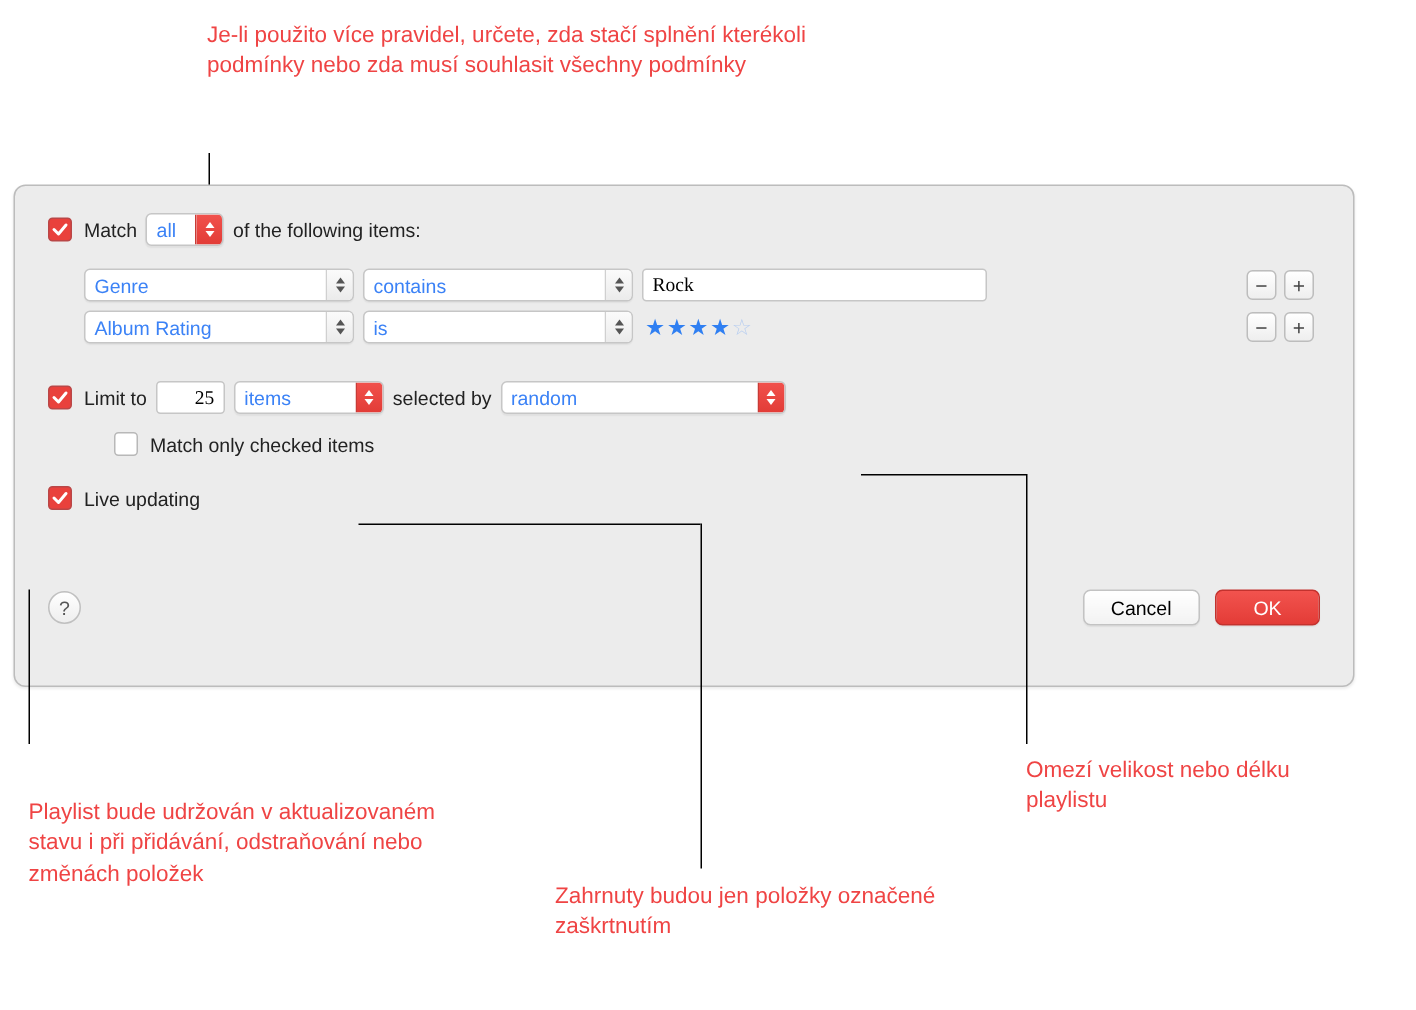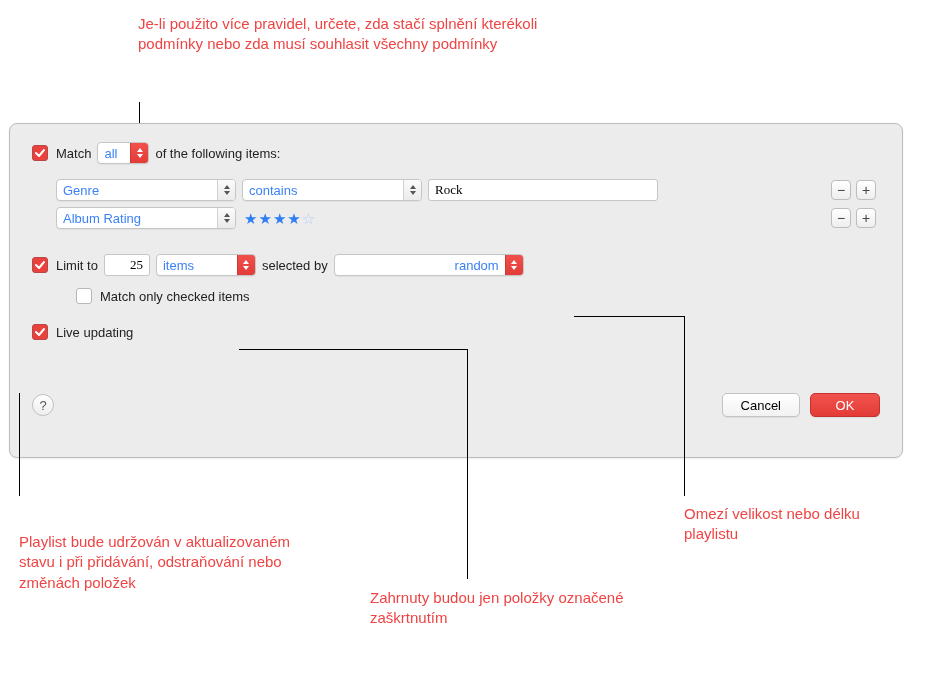--- a/index.html
+++ b/index.html
@@ -213,20 +213,27 @@
         </div>
       </div>
       <div class="rule-row">
         <span class="select rule-field">
           <span class="select-text">Album Rating</span>
           <span class="select-arrows gray">
               <span class="arrow-up"></span>
               <span class="arrow-down"></span>
             </span>
         </span>
+        <span class="select rule-op">
+          <span class="select-text">is</span>
+          <span class="select-arrows gray">
+              <span class="arrow-up"></span>
+              <span class="arrow-down"></span>
+            </span>
+        </span>
         <span class="stars">
           <span class="star">★</span>
           <span class="star">★</span>
           <span class="star">★</span>
           <span class="star">★</span>
           <span class="star empty">☆</span>
         </span>
         <div class="rule-btns">
           <span class="circle-btn">−</span>
           <span class="circle-btn">+</span>
@@ -249,21 +256,21 @@
       <span class="select" style="width:100px;">
         <span class="select-text">items</span>
         <span class="select-arrows red">
             <span class="arrow-up"></span>
             <span class="arrow-down"></span>
           </span>
       </span>
       <span class="gap"></span>
       <span class="lbl">selected by</span>
       <span class="gap"></span>
-      <span class="select" style="width:190px;text-align:right;">
+      <span class="select" style="width:190px;">
         <span class="select-text">random</span>
         <span class="select-arrows red">
             <span class="arrow-up"></span>
             <span class="arrow-down"></span>
           </span>
       </span>
     </div>
 
     <div class="row match-checked-row">
       <span class="checkbox unchecked"></span>

